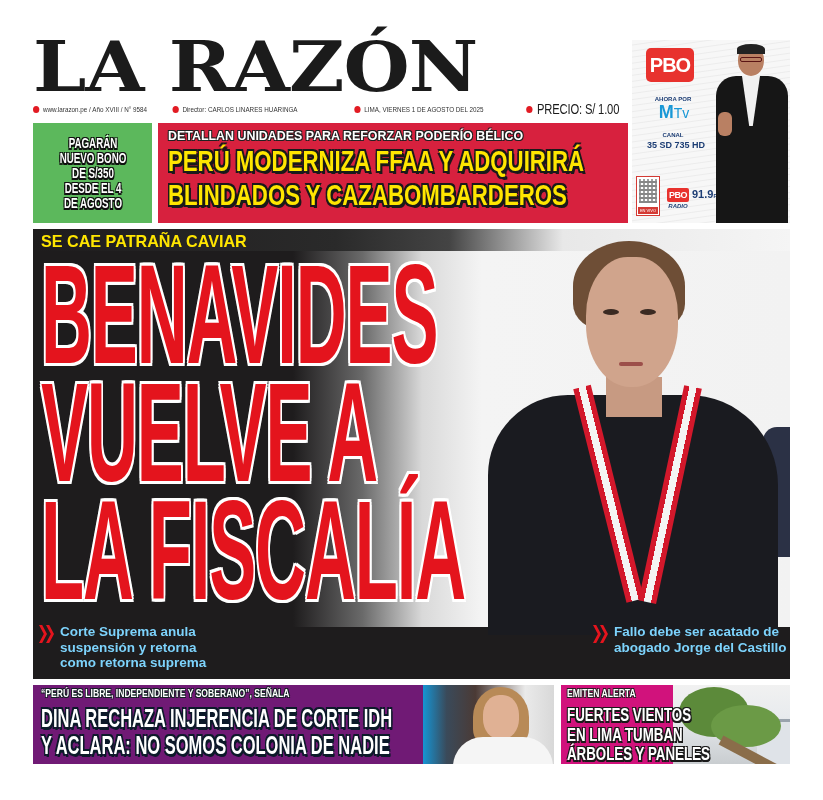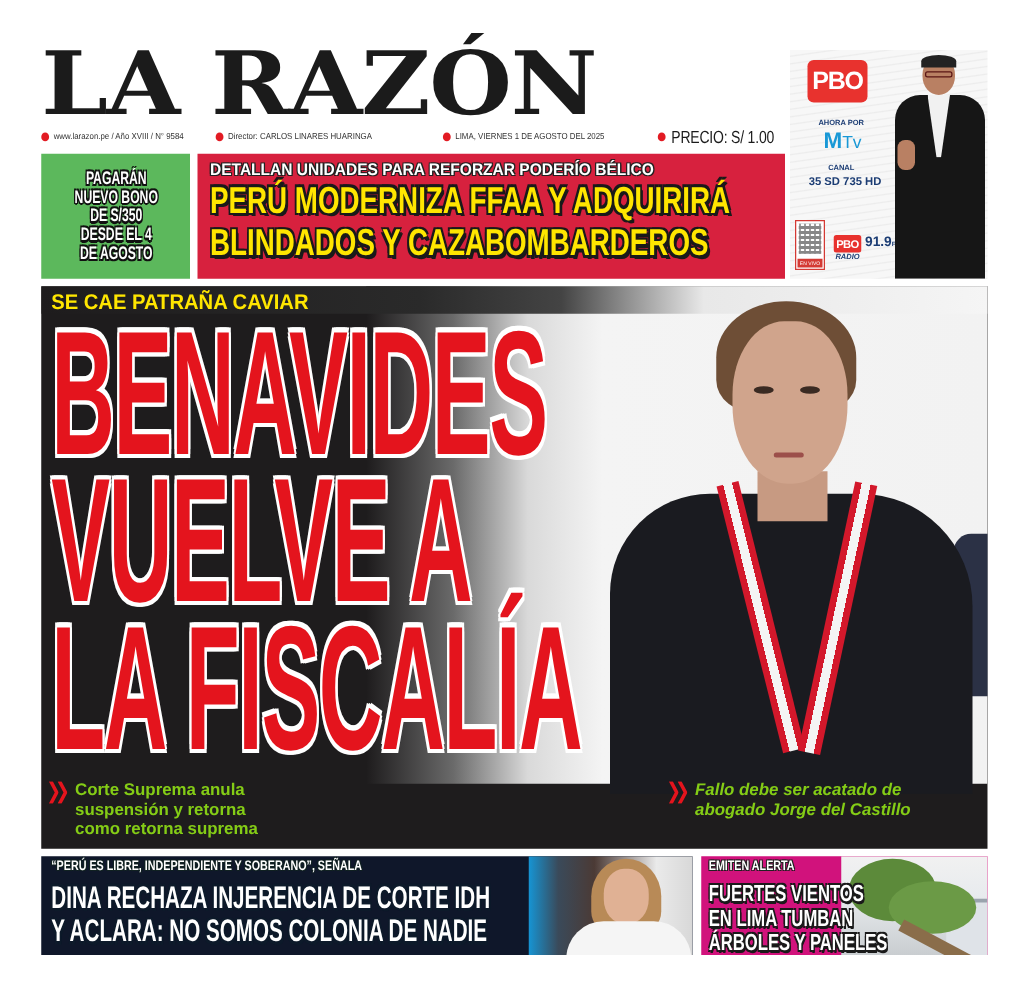--- a/index.html
+++ b/index.html
@@ -146,30 +146,30 @@
   .bullet { position: absolute; top: 395px; display: flex; gap: 5px; }
   .bullet .arrow { width: 16px; height: 18px; flex: none; margin-top: 1px; position: relative; }
   .bullet .arrow::before, .bullet .arrow::after {
     content: ""; position: absolute; top: 0; width: 8px; height: 18px; background: #e4141d;
     clip-path: polygon(0 0, 40% 0, 100% 50%, 40% 100%, 0 100%, 60% 50%);
   }
   .bullet .arrow::before { left: 0; }
   .bullet .arrow::after { left: 7px; }
   .bullet .text {
     font-family: "Liberation Sans", sans-serif; font-weight: 700; font-size: 13.5px; line-height: 15.5px;
-    color: #84cc16; white-space: nowrap;
+    color: #7dd3fc; white-space: nowrap;
   }
   .b1 { left: 6px; }
   .b2 { left: 230px; }
-  .b3 { left: 502px; font-style: italic; }
+  .b3 { left: 560px; }
 
   
   .blue-story {
     position: absolute; left: 33px; top: 685px; width: 521px; height: 79px;
-    background: #0f172a; overflow: hidden;
+    background: #701a75; overflow: hidden;
   }
   .blue-photo {
     position: absolute; left: 390px; top: 0; width: 131px; height: 79px;
     background: linear-gradient(90deg, #1694d3 0%, #3a4a5a 18%, #4b3a35 40%, #eaeaea 78%, #d8d8d8 100%);
   }
   .dina-hair { position: absolute; left: 440px; top: 2px; width: 56px; height: 60px; border-radius: 50% 50% 30% 30%; background: #b88a57; }
   .dina-face { position: absolute; left: 450px; top: 10px; width: 36px; height: 44px; border-radius: 45%; background: #e0b194; }
   .dina-body { position: absolute; left: 420px; top: 52px; width: 100px; height: 30px; background: #f5f5f5; border-radius: 30px 30px 0 0; }
   .blue-kicker {
     position: absolute; left: 8px; top: 2px; white-space: nowrap;

